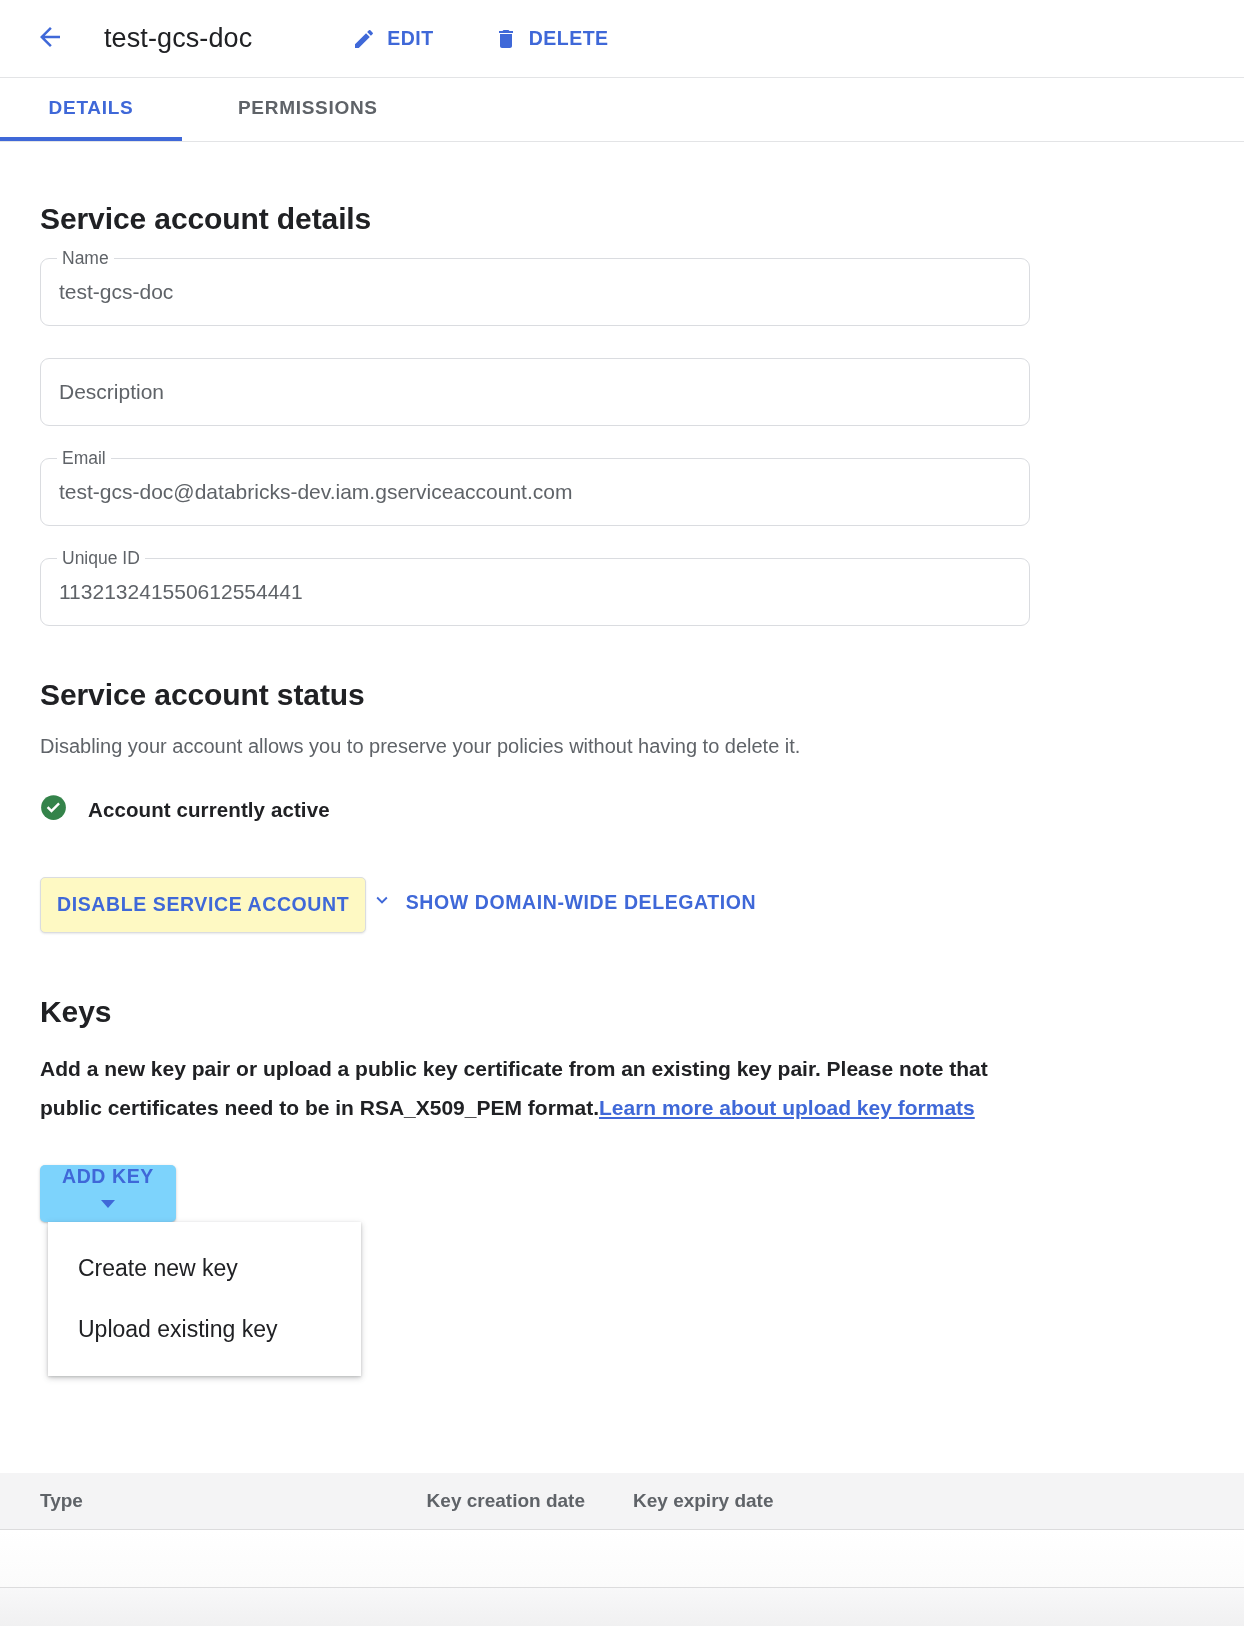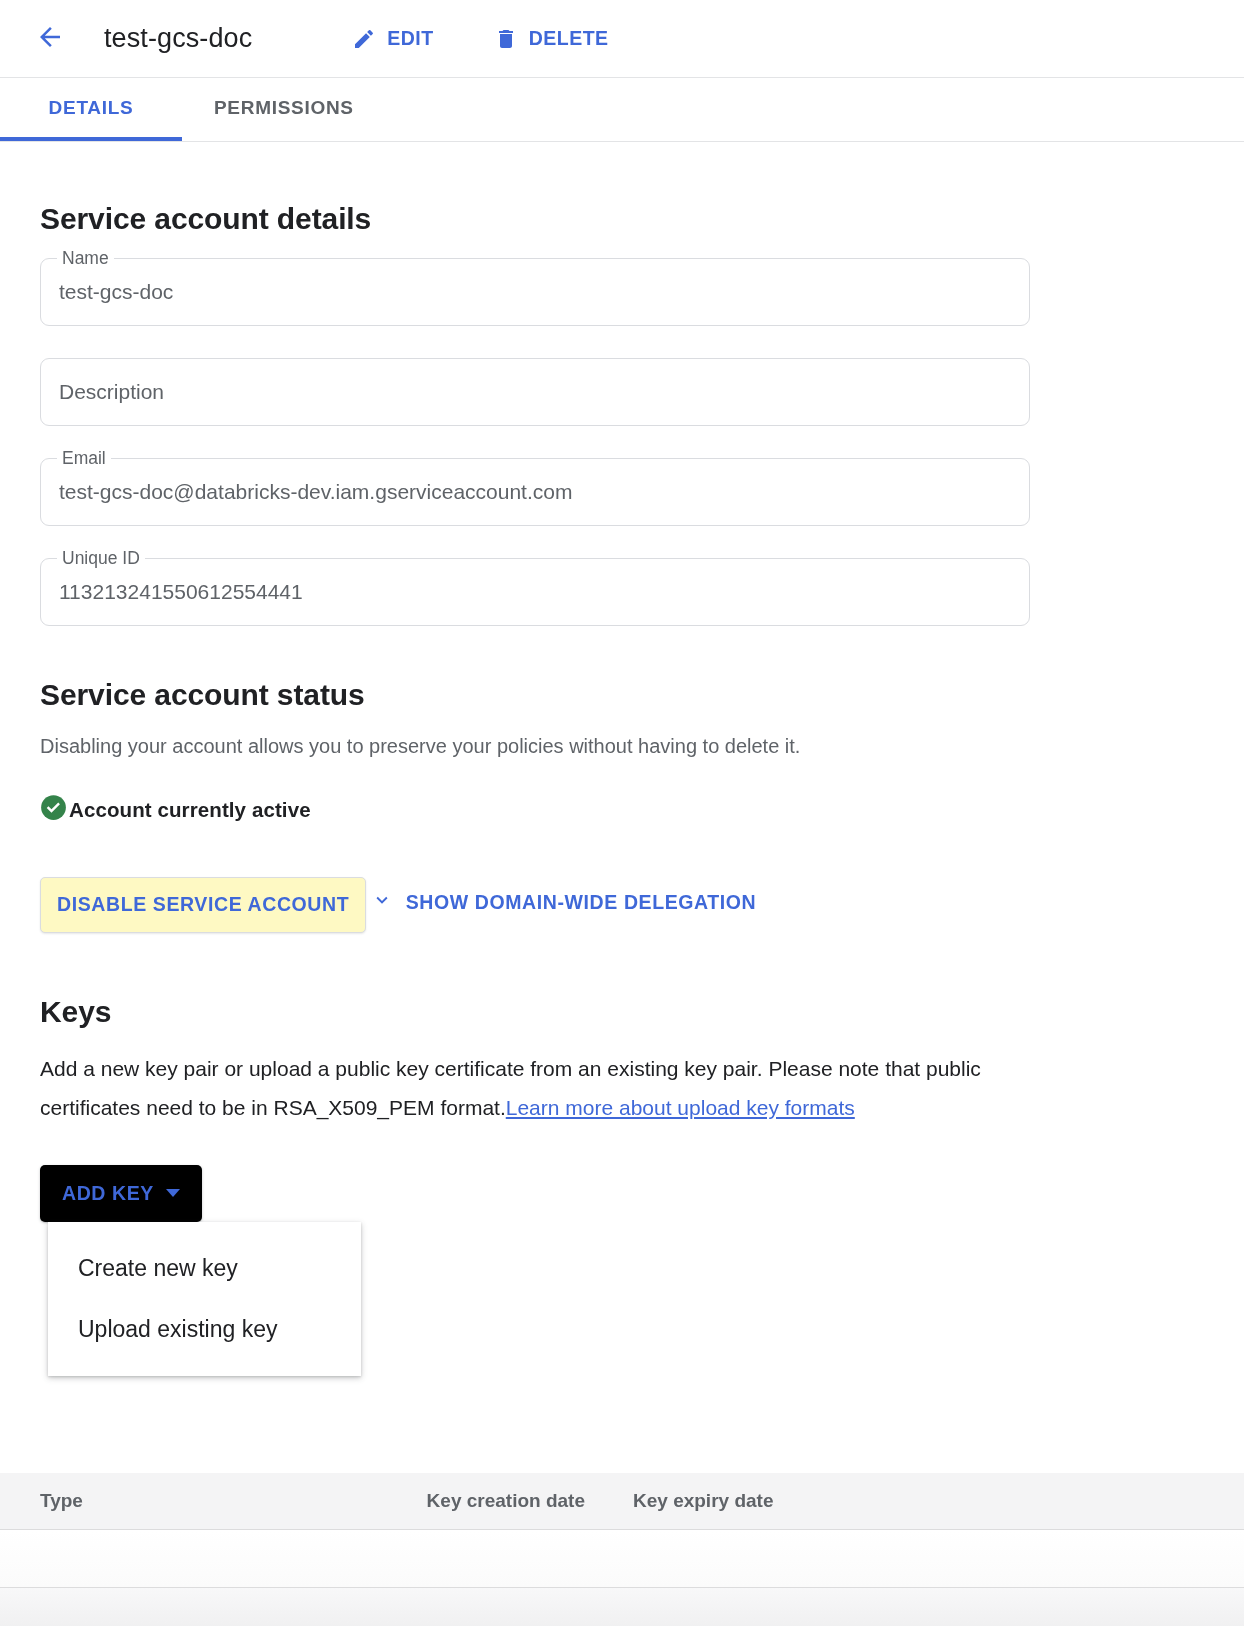--- a/index.html
+++ b/index.html
@@ -59,20 +59,21 @@
   .bar-action .ico { display: flex; align-items: center; }
 
   
   .tabs {
     height: 64px;
     display: flex;
     align-items: stretch;
     border-bottom: 1px solid #e3e4e6;
     padding-left: 0;
     background: #fff;
+    gap: 24px;
   }
   .tab {
     display: flex;
     align-items: center;
     justify-content: center;
     padding: 0 32px;
     font-size: 19px;
     font-weight: 600;
     letter-spacing: 0.7px;
     color: #5f6368;
@@ -136,21 +137,21 @@
   .helper {
     font-size: 20px;
     color: #5f6368;
     margin: 0 0 34px 0;
     line-height: 28px;
   }
 
   .status-row {
     display: flex;
     align-items: center;
-    gap: 2px;
+    gap: 21px;
     margin-bottom: 32px;
   }
   .status-row .label {
     font-size: 20.5px;
     font-weight: 600;
     color: #202124;
     letter-spacing: 0.1px;
   }
 
   .outline-btn {
@@ -182,48 +183,50 @@
     letter-spacing: 0.6px;
     cursor: pointer;
   }
 
   .keys-desc {
     font-size: 21px;
     line-height: 39px;
     color: #202124;
     width: 960px;
     margin: 0;
+    font-weight: bold;
   }
   .keys-desc a {
     color: #3f68d8;
     text-decoration: underline;
   }
 
   
   .addkey-wrap {
     position: relative;
     margin-top: 38px;
     width: 990px;
   }
   .addkey-btn {
     display: inline-flex;
     align-items: center;
     gap: 12px;
     height: 57px;
     padding: 0 22px;
-    background: #000000;
+    background: #7dd3fc;
     border: none;
     border-radius: 5px;
     color: #3f68d8;
     font-size: 19.5px;
     font-weight: 600;
     letter-spacing: 0.6px;
     cursor: pointer;
     font-family: "Liberation Sans", sans-serif;
     box-shadow: 0 1px 3px rgba(60,64,67,0.25), 0 1px 1px rgba(60,64,67,0.12);
+    flex-direction: column;
   }
   .caret {
     width: 0; height: 0;
     border-left: 7px solid transparent;
     border-right: 7px solid transparent;
     border-top: 8px solid #3f68d8;
     display: inline-block;
   }
   .menu {
     position: absolute;

